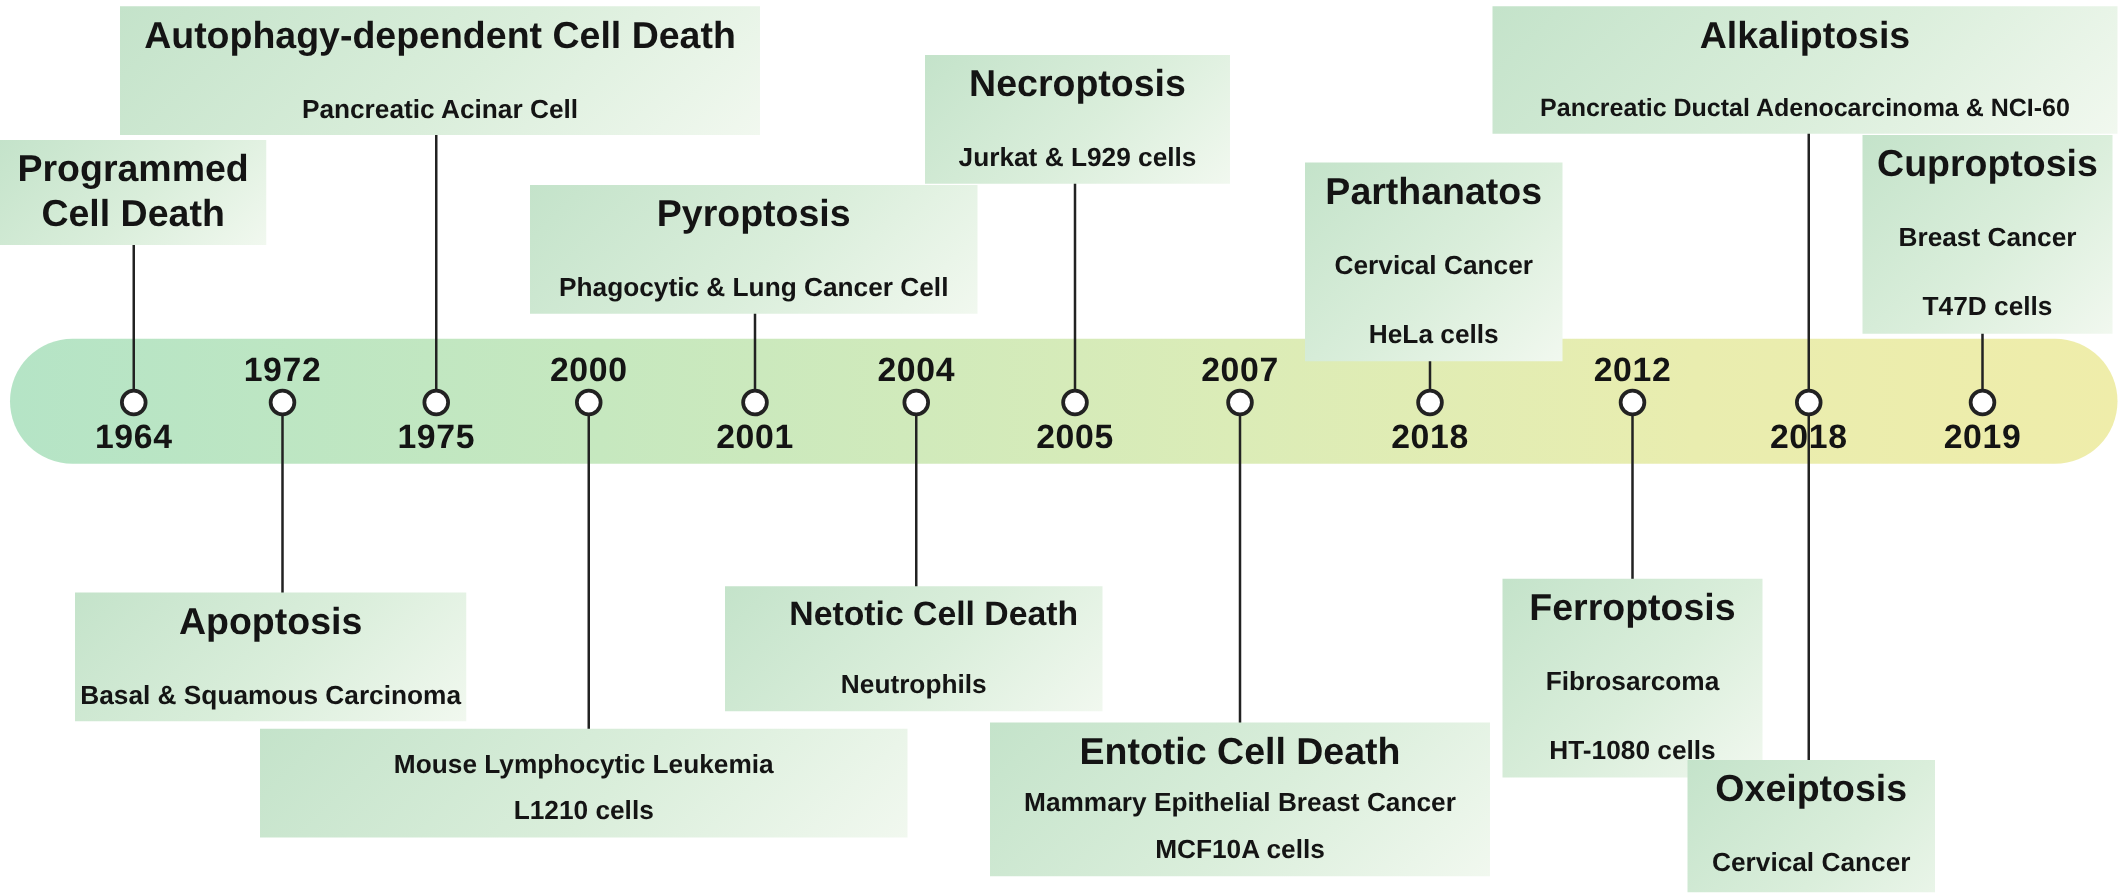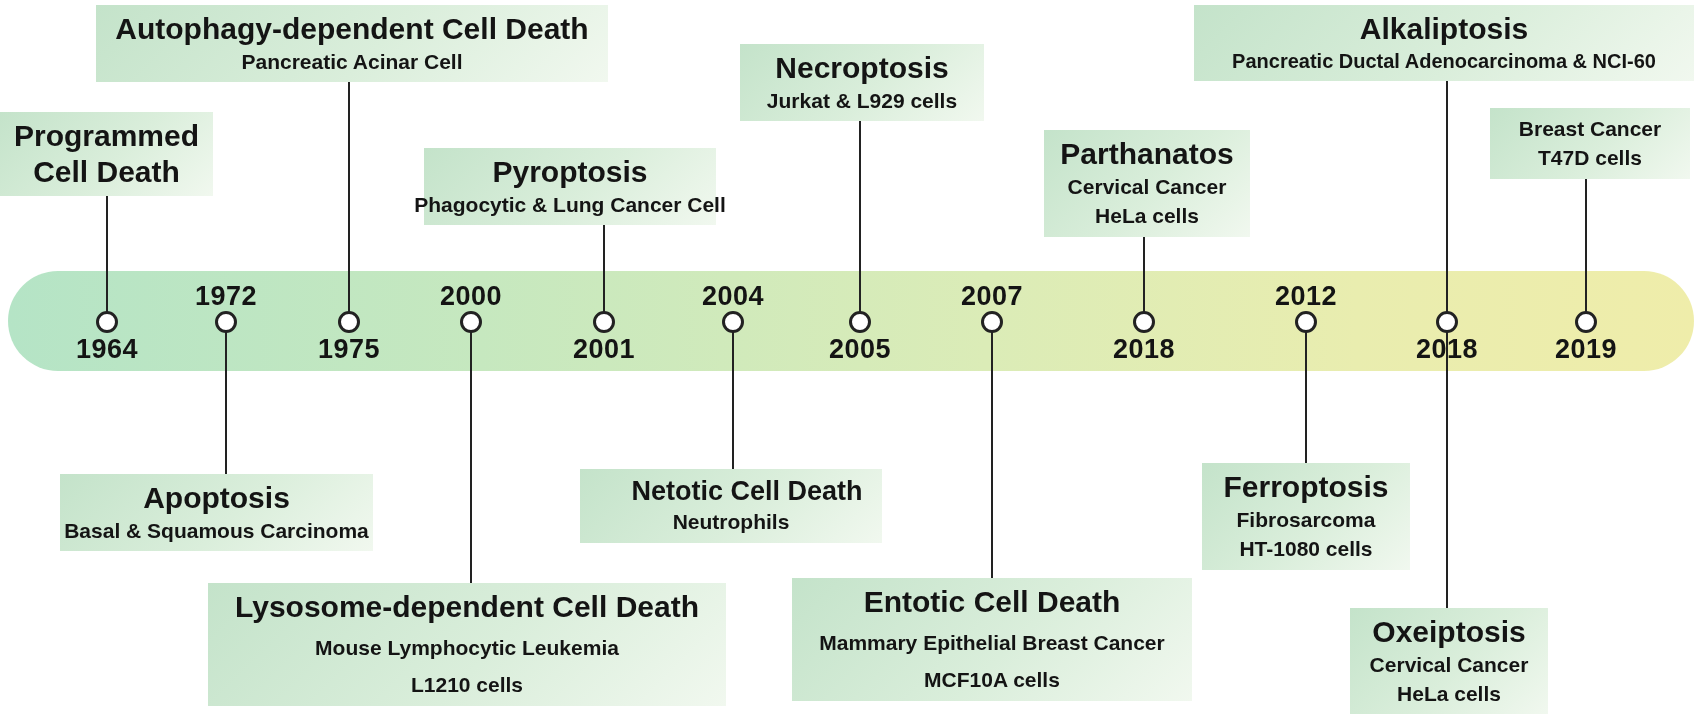--- a/index.html
+++ b/index.html
@@ -26,21 +26,21 @@
   .line { position:absolute; width:2px; background:#222222; z-index:2; }
   .event-box {
     position:absolute; z-index:4;
     display:flex; flex-direction:column; align-items:center;
     padding:6px 10px; text-align:center;
     background:linear-gradient(135deg,#c4e3ca 0%,#daeedb 55%,#f1f8ef 100%);
   }
   .ev-title { font-size:30px; font-weight:bold; line-height:1.2; white-space:nowrap; }
   .ev-title.wrap { white-space:normal; }
   .ev-title.small { font-size:27px;margin-left:32px; }
-  .ev-detail { font-size:21px; font-weight:bold; line-height:1.4; white-space:nowrap; }
+  .ev-detail { font-size:21px; font-weight:bold; line-height:1.4; white-space:nowrap;margin-top:26px; }
   .ev-detail.small { font-size:20px; }
   .spread .ev-detail { margin-top:8px; }
 </style>
 </head>
 <body>
 
 <div class="canvas">
 
   <div class="bar"></div>
 
@@ -87,21 +87,21 @@
 
   <div class="event-box" style="left:0px;top:112px;width:213px;">
     <div class="ev-title wrap">Programmed Cell Death</div>
   </div>
 
   <div class="event-box" style="left:96px;top:5px;width:512px;">
     <div class="ev-title">Autophagy-dependent Cell Death</div>
     <div class="ev-detail">Pancreatic Acinar Cell</div>
   </div>
 
-  <div class="event-box" style="left:424px;top:148px;width:292px;">
+  <div class="event-box" style="left:424px;top:148px;width:358px;">
     <div class="ev-title">Pyroptosis</div>
     <div class="ev-detail">Phagocytic &amp; Lung Cancer Cell</div>
   </div>
 
   <div class="event-box" style="left:740px;top:44px;width:244px;">
     <div class="ev-title">Necroptosis</div>
     <div class="ev-detail">Jurkat &amp; L929 cells</div>
   </div>
 
   <div class="event-box" style="left:1044px;top:130px;width:206px;">
@@ -109,31 +109,31 @@
     <div class="ev-detail">Cervical Cancer</div>
     <div class="ev-detail">HeLa cells</div>
   </div>
 
   <div class="event-box" style="left:1194px;top:5px;width:500px;">
     <div class="ev-title">Alkaliptosis</div>
     <div class="ev-detail small">Pancreatic Ductal Adenocarcinoma &amp; NCI-60</div>
   </div>
 
   <div class="event-box" style="left:1490px;top:108px;width:200px;">
+    <div class="ev-title">Cuproptosis</div>
     <div class="ev-detail">Breast Cancer</div>
     <div class="ev-detail">T47D cells</div>
   </div>
 
   <div class="event-box" style="left:60px;top:474px;width:313px;">
     <div class="ev-title">Apoptosis</div>
     <div class="ev-detail">Basal &amp; Squamous Carcinoma</div>
   </div>
 
   <div class="event-box spread" style="left:208px;top:583px;width:518px;">
-    <div class="ev-title">Lysosome-dependent Cell Death</div>
     <div class="ev-detail">Mouse Lymphocytic Leukemia</div>
     <div class="ev-detail">L1210 cells</div>
   </div>
 
   <div class="event-box" style="left:580px;top:469px;width:302px;">
     <div class="ev-title small">Netotic Cell Death</div>
     <div class="ev-detail">Neutrophils</div>
   </div>
 
   <div class="event-box spread" style="left:792px;top:578px;width:400px;">

